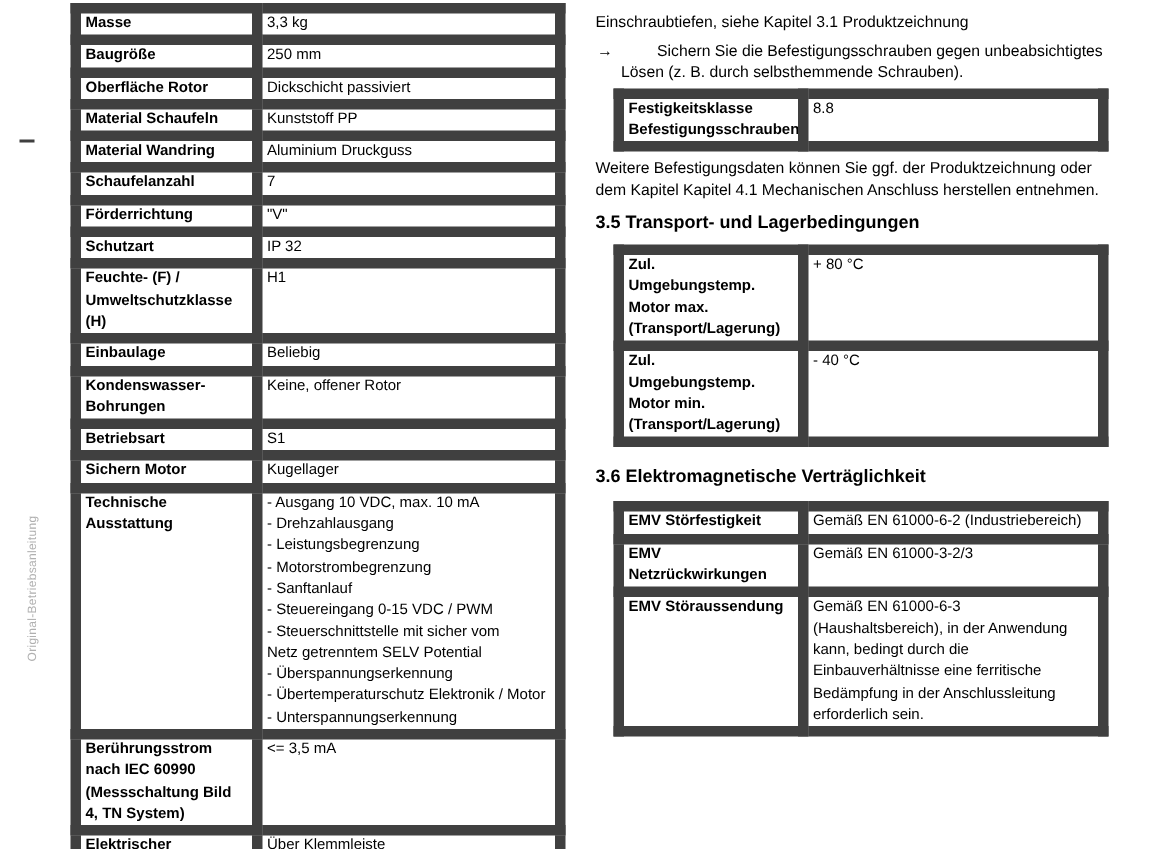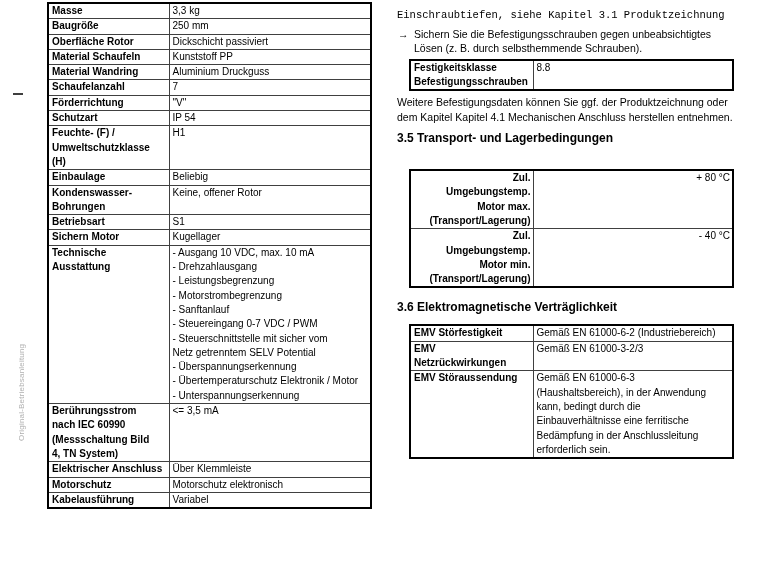--- a/index.html
+++ b/index.html
@@ -23,21 +23,21 @@
     width: 96px; height: 10px;
     font-size: 8px; line-height: 10px; color: #b0b0b0;
     text-align: center; letter-spacing: 0.2px;
     transform: rotate(-90deg);
     white-space: nowrap;
   }
 
   
   table { border-collapse: collapse; table-layout: fixed; background: #fff; }
   td {
-    border: 1px solid #404040;
+    border: 7px solid #404040;
     vertical-align: top;
     white-space: pre-line;
     font-size: 10px;
     line-height: 14.3px;
     padding: 0 2px 0 3px;
     overflow: hidden;
   }
   td.label { font-weight: bold; }
 
   .spec-table {
@@ -54,40 +54,40 @@
   .rcol h2 {
     font-size: 12px; line-height: 15px; font-weight: bold;
   }
   .h-34 { margin-top: 2px; }
   .h-35 { margin-top: 7px; }
   .h-36 { margin-top: 12px; }
   .para {
     font-size: 10.5px; line-height: 14.5px;
     white-space: pre-line;
   }
-  .para-intro { margin-top: 8px; font-family: Liberation Mono, monospace; }
+  .para-intro { margin-top: 8px; }
   .para-outro { margin-top: 4px; }
   .bullet {
     position: relative;
     margin-top: 4px;
     padding-left: 17px;
     font-size: 10.5px; line-height: 14.5px;
   }
   .bullet .arrow {
     position: absolute; left: 1px; top: 0;
     font-size: 10.5px; line-height: 14.5px;
   }
-  .bullet .bullet-text { white-space: pre-line; }
+  .bullet .bullet-text { white-space: pre-line; margin-left: 24px; }
   .rtable {
     width: 323px;
     margin-left: 12px;
     border: 2px solid #000;
   }
   .t-34 { margin-top: 3px; }
-  .t-35 { margin-top: 23px; text-align: right; }
+  .t-35 { margin-top: 7px; }
   .t-36 { margin-top: 9px; padding-left: 32px; }
 </style>
 </head>
 <body>
 
 <div class="page">
 
   <div class="page-marker"></div>
   <div class="vertical-label">Original-Betriebsanleitung</div>
 
@@ -120,21 +120,21 @@
       <tr>
         <td class="label">Schaufelanzahl</td>
         <td class="value">7</td>
       </tr>
       <tr>
         <td class="label">Förderrichtung</td>
         <td class="value">"V"</td>
       </tr>
       <tr>
         <td class="label">Schutzart</td>
-        <td class="value">IP 54</td>
+        <td class="value">IP 32</td>
       </tr>
       <tr>
         <td class="label">Feuchte- (F) /
 Umweltschutzklasse
 (H)</td>
         <td class="value">H1</td>
       </tr>
       <tr>
         <td class="label">Einbaulage</td>
         <td class="value">Beliebig</td>
@@ -152,21 +152,21 @@
         <td class="label">Sichern Motor</td>
         <td class="value">Kugellager</td>
       </tr>
       <tr>
         <td class="label">Technische Ausstattung</td>
         <td class="value">- Ausgang 10 VDC, max. 10 mA
 - Drehzahlausgang
 - Leistungsbegrenzung
 - Motorstrombegrenzung
 - Sanftanlauf
-- Steuereingang 0-7 VDC / PWM
+- Steuereingang 0-15 VDC / PWM
 - Steuerschnittstelle mit sicher vom
 Netz getrenntem SELV Potential
 - Überspannungserkennung
 - Übertemperaturschutz Elektronik / Motor
 - Unterspannungserkennung</td>
       </tr>
       <tr>
         <td class="label">Berührungsstrom
 nach IEC 60990
 (Messschaltung Bild

